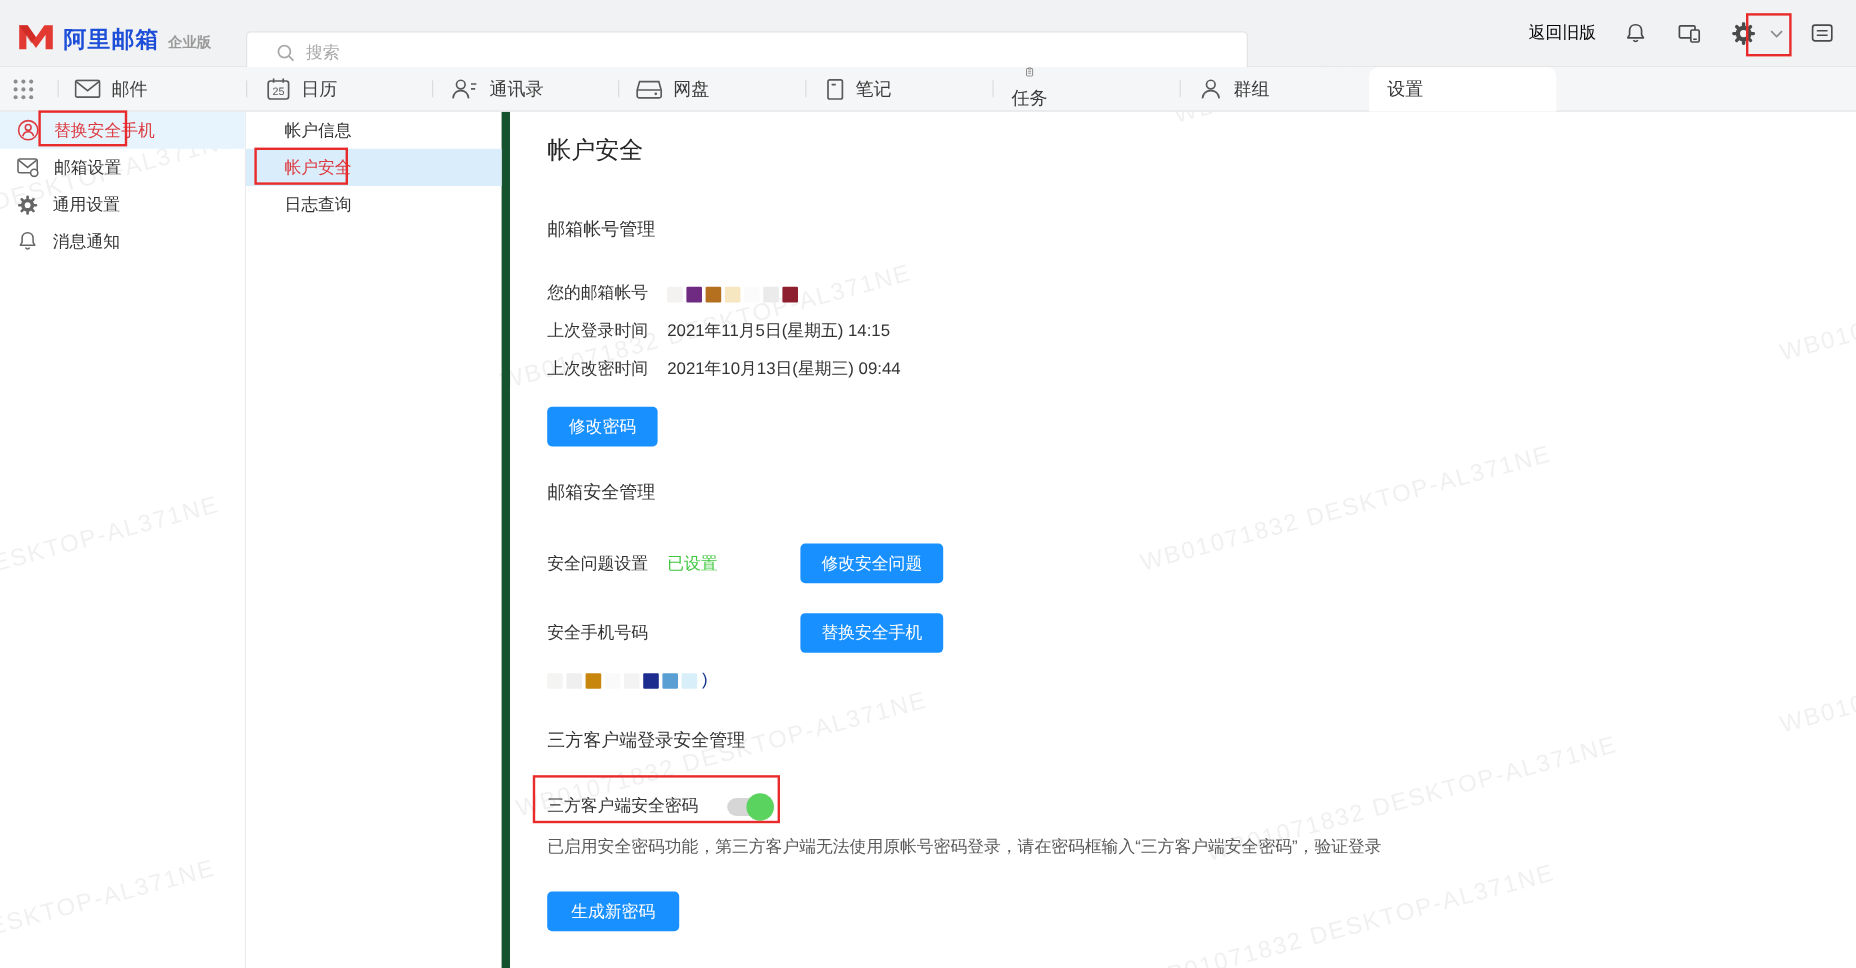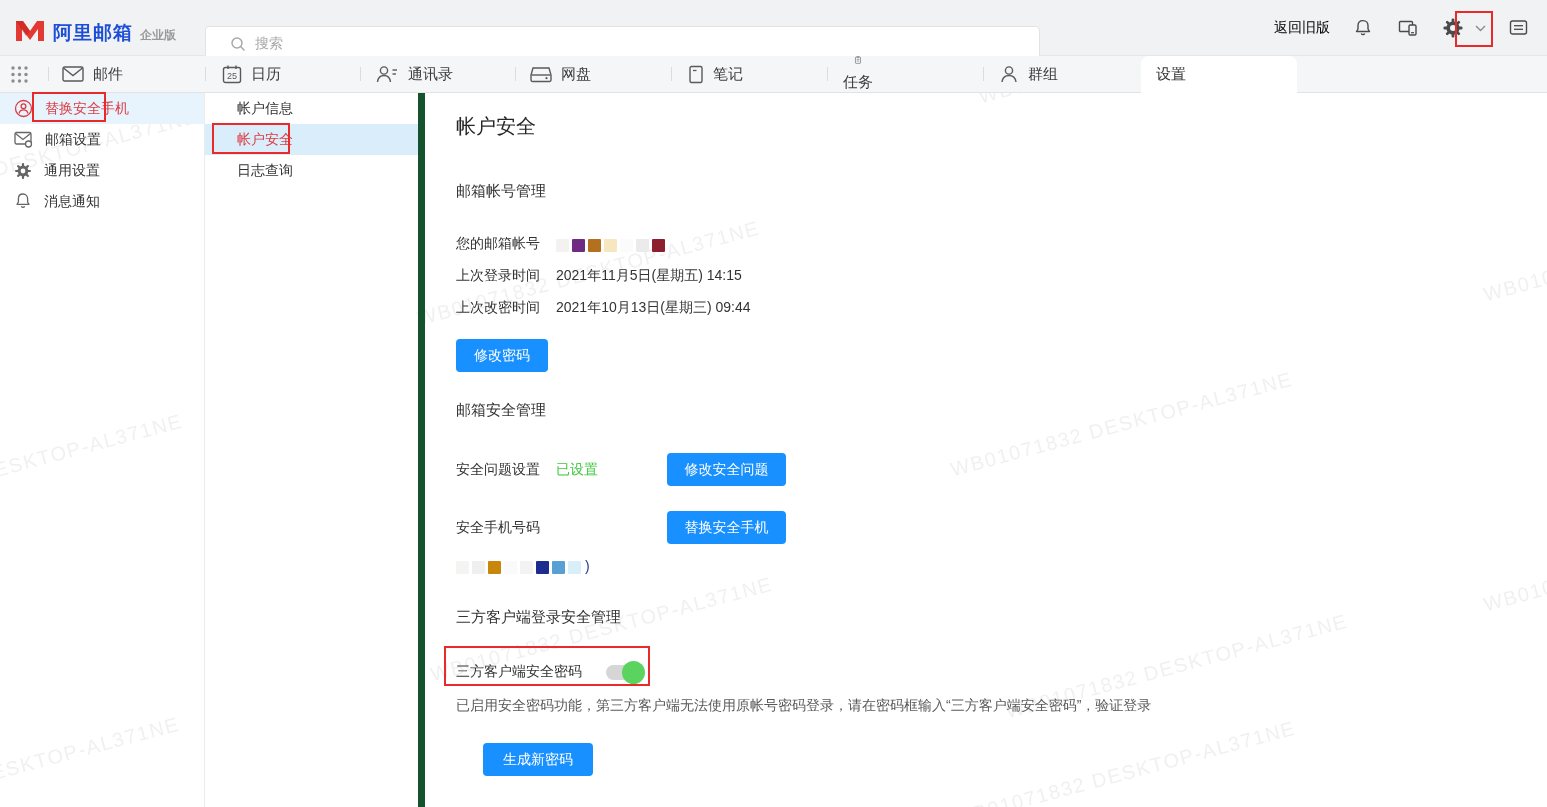--- a/index.html
+++ b/index.html
@@ -72,21 +72,21 @@
   .btn-unbind { width:157px; }
   .phone-blocks { margin-top:14px; height:16px; display:flex; align-items:center; font-size:14px; }
   .phone-suffix { color:#1c3a8f; margin-left:1px; }
   .sec-head3 { font-size:15px; color:#333; margin-top:34px; }
   .toggle-row { display:flex; align-items:center; margin-top:33px; height:24px; font-size:14px; color:#333; }
   .toggle { position:relative; width:37px; height:15px; background:#d6d6d6; border-radius:8px;
             margin-left:24px; cursor:pointer; }
   .toggle .knob { position:absolute; right:-2px; top:-4px; width:23px; height:23px;
                   border-radius:50%; background:#5bd35f; }
   .desc { margin-top:13px; font-size:14px; color:#595959; }
-  .btn-gen { margin-top:28px; padding:8px 20px;margin-left:27px; }
+  .btn-gen { margin-top:28px; padding:8px 20px; }
 
   
   .anno { position:absolute; border:2px solid #e82a2a; pointer-events:none; z-index:9; }
 
   svg { display:block; }
 </style>
 </head>
 <body>
 
 <div class="screen">

